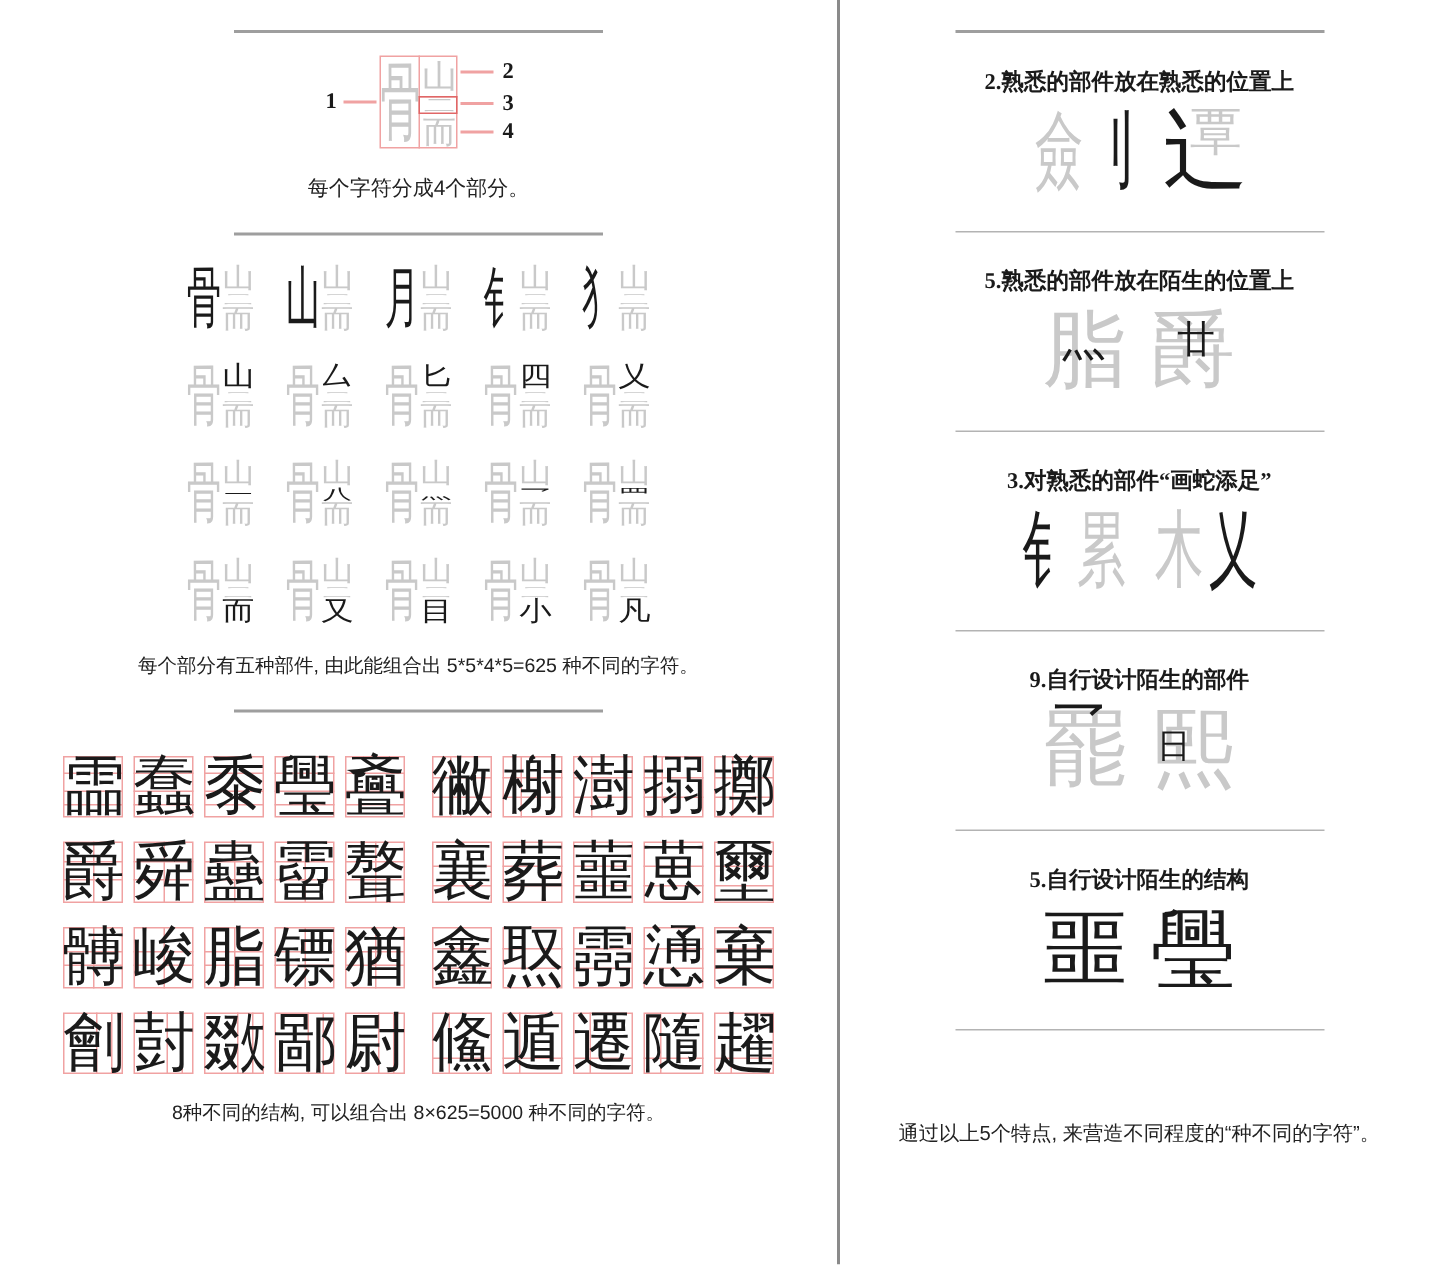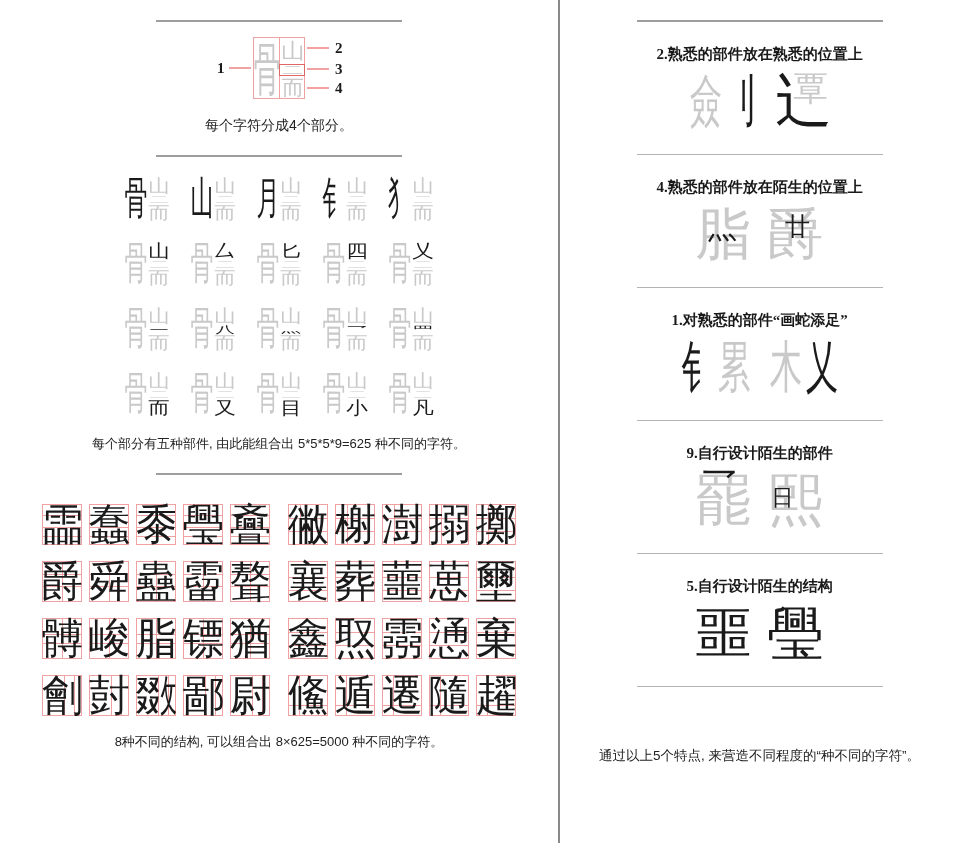--- a/index.html
+++ b/index.html
@@ -400,21 +400,21 @@
             </span>
             <span class="fp middle gray">
               <span>二</span>
             </span>
             <span class="fp bottom black">
               <span>凡</span>
             </span>
           </div>
         </div>
       </div>
-    <p class="caption small" style="margin-top:18px">每个部分有五种部件, 由此能组合出 5*5*5*9=625 种不同的字符。</p>
+    <p class="caption small" style="margin-top:18px">每个部分有五种部件, 由此能组合出 5*5*4*5=625 种不同的字符。</p>
     <div class="hr"></div>
 
     <div id="struct-grid">
         <div class="grid-row">
           <div class="grid-group">
             <div class="gcell">
               <i class="pbox"></i>
               <i class="pl-h" style="top: 14.48px;"></i>
               <i class="pl-h" style="top: 25.96px;"></i>
               <i class="pl-h" style="top: 34.98px;"></i>
@@ -714,39 +714,39 @@
             <span class="ex">
               <span class="ov">
                 <span class="base black">辶</span>
                 <span class="over gray" style="font-size: 62%; transform: translate(-50%, -50%) translate(7px, -12px);">覃</span>
               </span>
             </span>
           </div>
         </div>
         <div class="hr light"></div>
         <div class="sec">
-          <h2>4.熟悉的部件放在陌生的位置上</h2>
+          <h2>5.熟悉的部件放在陌生的位置上</h2>
           <div class="exrow">
             <span class="ex">
               <span class="ov">
                 <span class="base gray">脂</span>
                 <span class="over black" style="font-size: 50%; transform: translate(-50%, -50%) translate(-1px, -4px);">灬</span>
               </span>
             </span>
             <span class="ex">
               <span class="ov">
                 <span class="base gray">爵</span>
                 <span class="over black" style="font-size: 45%; transform: translate(-50%, -50%) translate(2px, -7px);">廿</span>
               </span>
             </span>
           </div>
         </div>
         <div class="hr light"></div>
         <div class="sec">
-          <h2>1.对熟悉的部件“画蛇添足”</h2>
+          <h2>3.对熟悉的部件“画蛇添足”</h2>
           <div class="exrow">
             <span class="ex">
               <span class="pt2 black">钅</span>
               <span class="pt2 gray">累</span>
             </span>
             <span class="ex">
               <span class="pt2 gray">木</span>
               <span class="pt2 black">乂</span>
             </span>
           </div>

